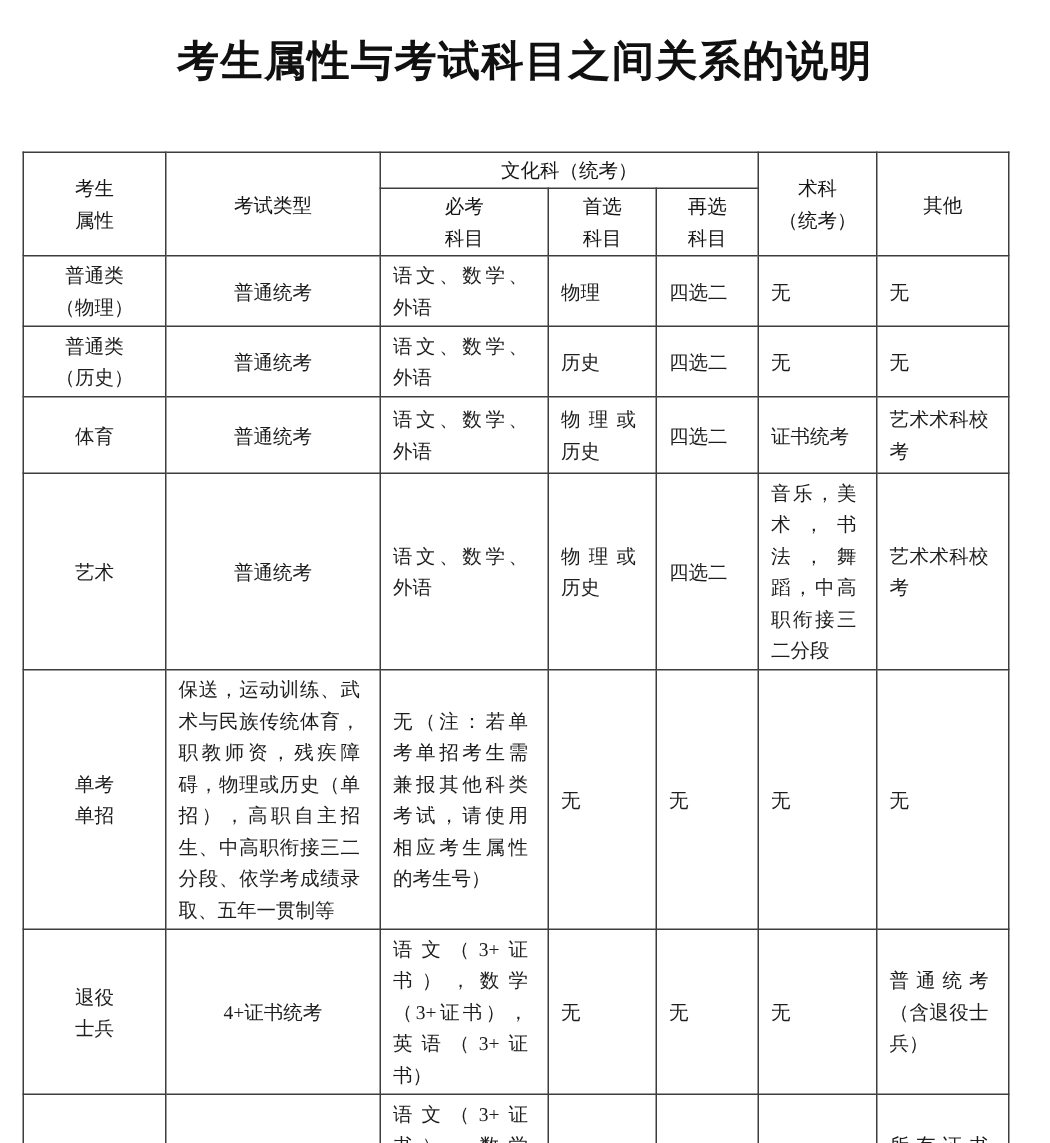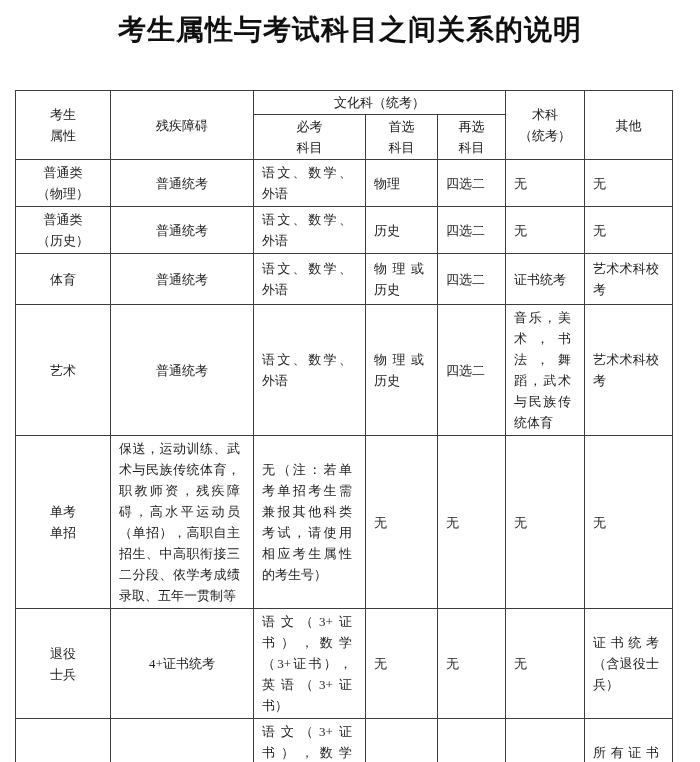--- a/index.html
+++ b/index.html
@@ -8,21 +8,21 @@
     color: #1d1d1d;
   }
   .page {
     width: 700px;
     height: 762px;
     background: #ffffff;
     position: relative;
     overflow: hidden;
   }
   .title {
-    margin: 4px;
+    margin: 15px;
     padding-top: 7px;
     text-align: center;
     font-family: "Liberation Sans", "DejaVu Sans", sans-serif;
     font-size: 28px;
     font-weight: 700;
     letter-spacing: 1px;
     color: #101010;
     white-space: pre-wrap;
   }
   table.relation {
@@ -75,21 +75,21 @@
       <col style="width:112px">
       <col style="width:72px">
       <col style="width:68px">
       <col style="width:79px">
       <col style="width:88px">
     </colgroup>
     <thead>
       <tr class="hA">
         <th rowspan="2">考生
 属性</th>
-        <th rowspan="2">残疾障碍</th>
+        <th rowspan="2">考试类型</th>
         <th colspan="3">文化科（统考）</th>
         <th rowspan="2">术科
 （统考）</th>
         <th rowspan="2">其他</th>
       </tr>
       <tr class="hB">
         <th>必考
 科目</th>
         <th>首选
 科目</th>
@@ -126,42 +126,42 @@
         <td class="l">四选二</td>
         <td class="l">证书统考</td>
         <td class="l">艺术术科校考</td>
       </tr>
       <tr class="r4">
         <td class="c">艺术</td>
         <td class="c">普通统考</td>
         <td class="l">语文、数学、外语</td>
         <td class="l">物理或历史</td>
         <td class="l">四选二</td>
-        <td class="l">音乐，美术，书法，舞蹈，武术与民族传统体育</td>
+        <td class="l">音乐，美术，书法，舞蹈，中高职衔接三二分段</td>
         <td class="l">艺术术科校考</td>
       </tr>
       <tr class="r5">
         <td class="c">单考
 单招</td>
-        <td class="l">保送，运动训练、武术与民族传统体育，职教师资，残疾障碍，高水平运动员（单招），高职自主招生、中高职衔接三二分段、依学考成绩录取、五年一贯制等</td>
+        <td class="l">保送，运动训练、武术与民族传统体育，职教师资，残疾障碍，物理或历史（单招），高职自主招生、中高职衔接三二分段、依学考成绩录取、五年一贯制等</td>
         <td class="l">无（注：若单考单招考生需兼报其他科类考试，请使用相应考生属性的考生号）</td>
         <td class="l">无</td>
         <td class="l">无</td>
         <td class="l">无</td>
         <td class="l">无</td>
       </tr>
       <tr class="r6">
         <td class="c">退役
 士兵</td>
         <td class="c">4+证书统考</td>
         <td class="l">语文（3+证书），数学（3+证书），英语（3+证书）</td>
         <td class="l">无</td>
         <td class="l">无</td>
         <td class="l">无</td>
-        <td class="l">证书统考（含退役士兵）</td>
+        <td class="l">普通统考（含退役士兵）</td>
       </tr>
       <tr class="r7">
         <td class="c">3+证书</td>
         <td class="c">3+证书统考</td>
         <td class="l">语文（3+证书），数学（3+证书），英语（3+证书）</td>
         <td class="l">无</td>
         <td class="l">无</td>
         <td class="l">无</td>
         <td class="l">所有证书（不含退役士兵）</td>
       </tr>

